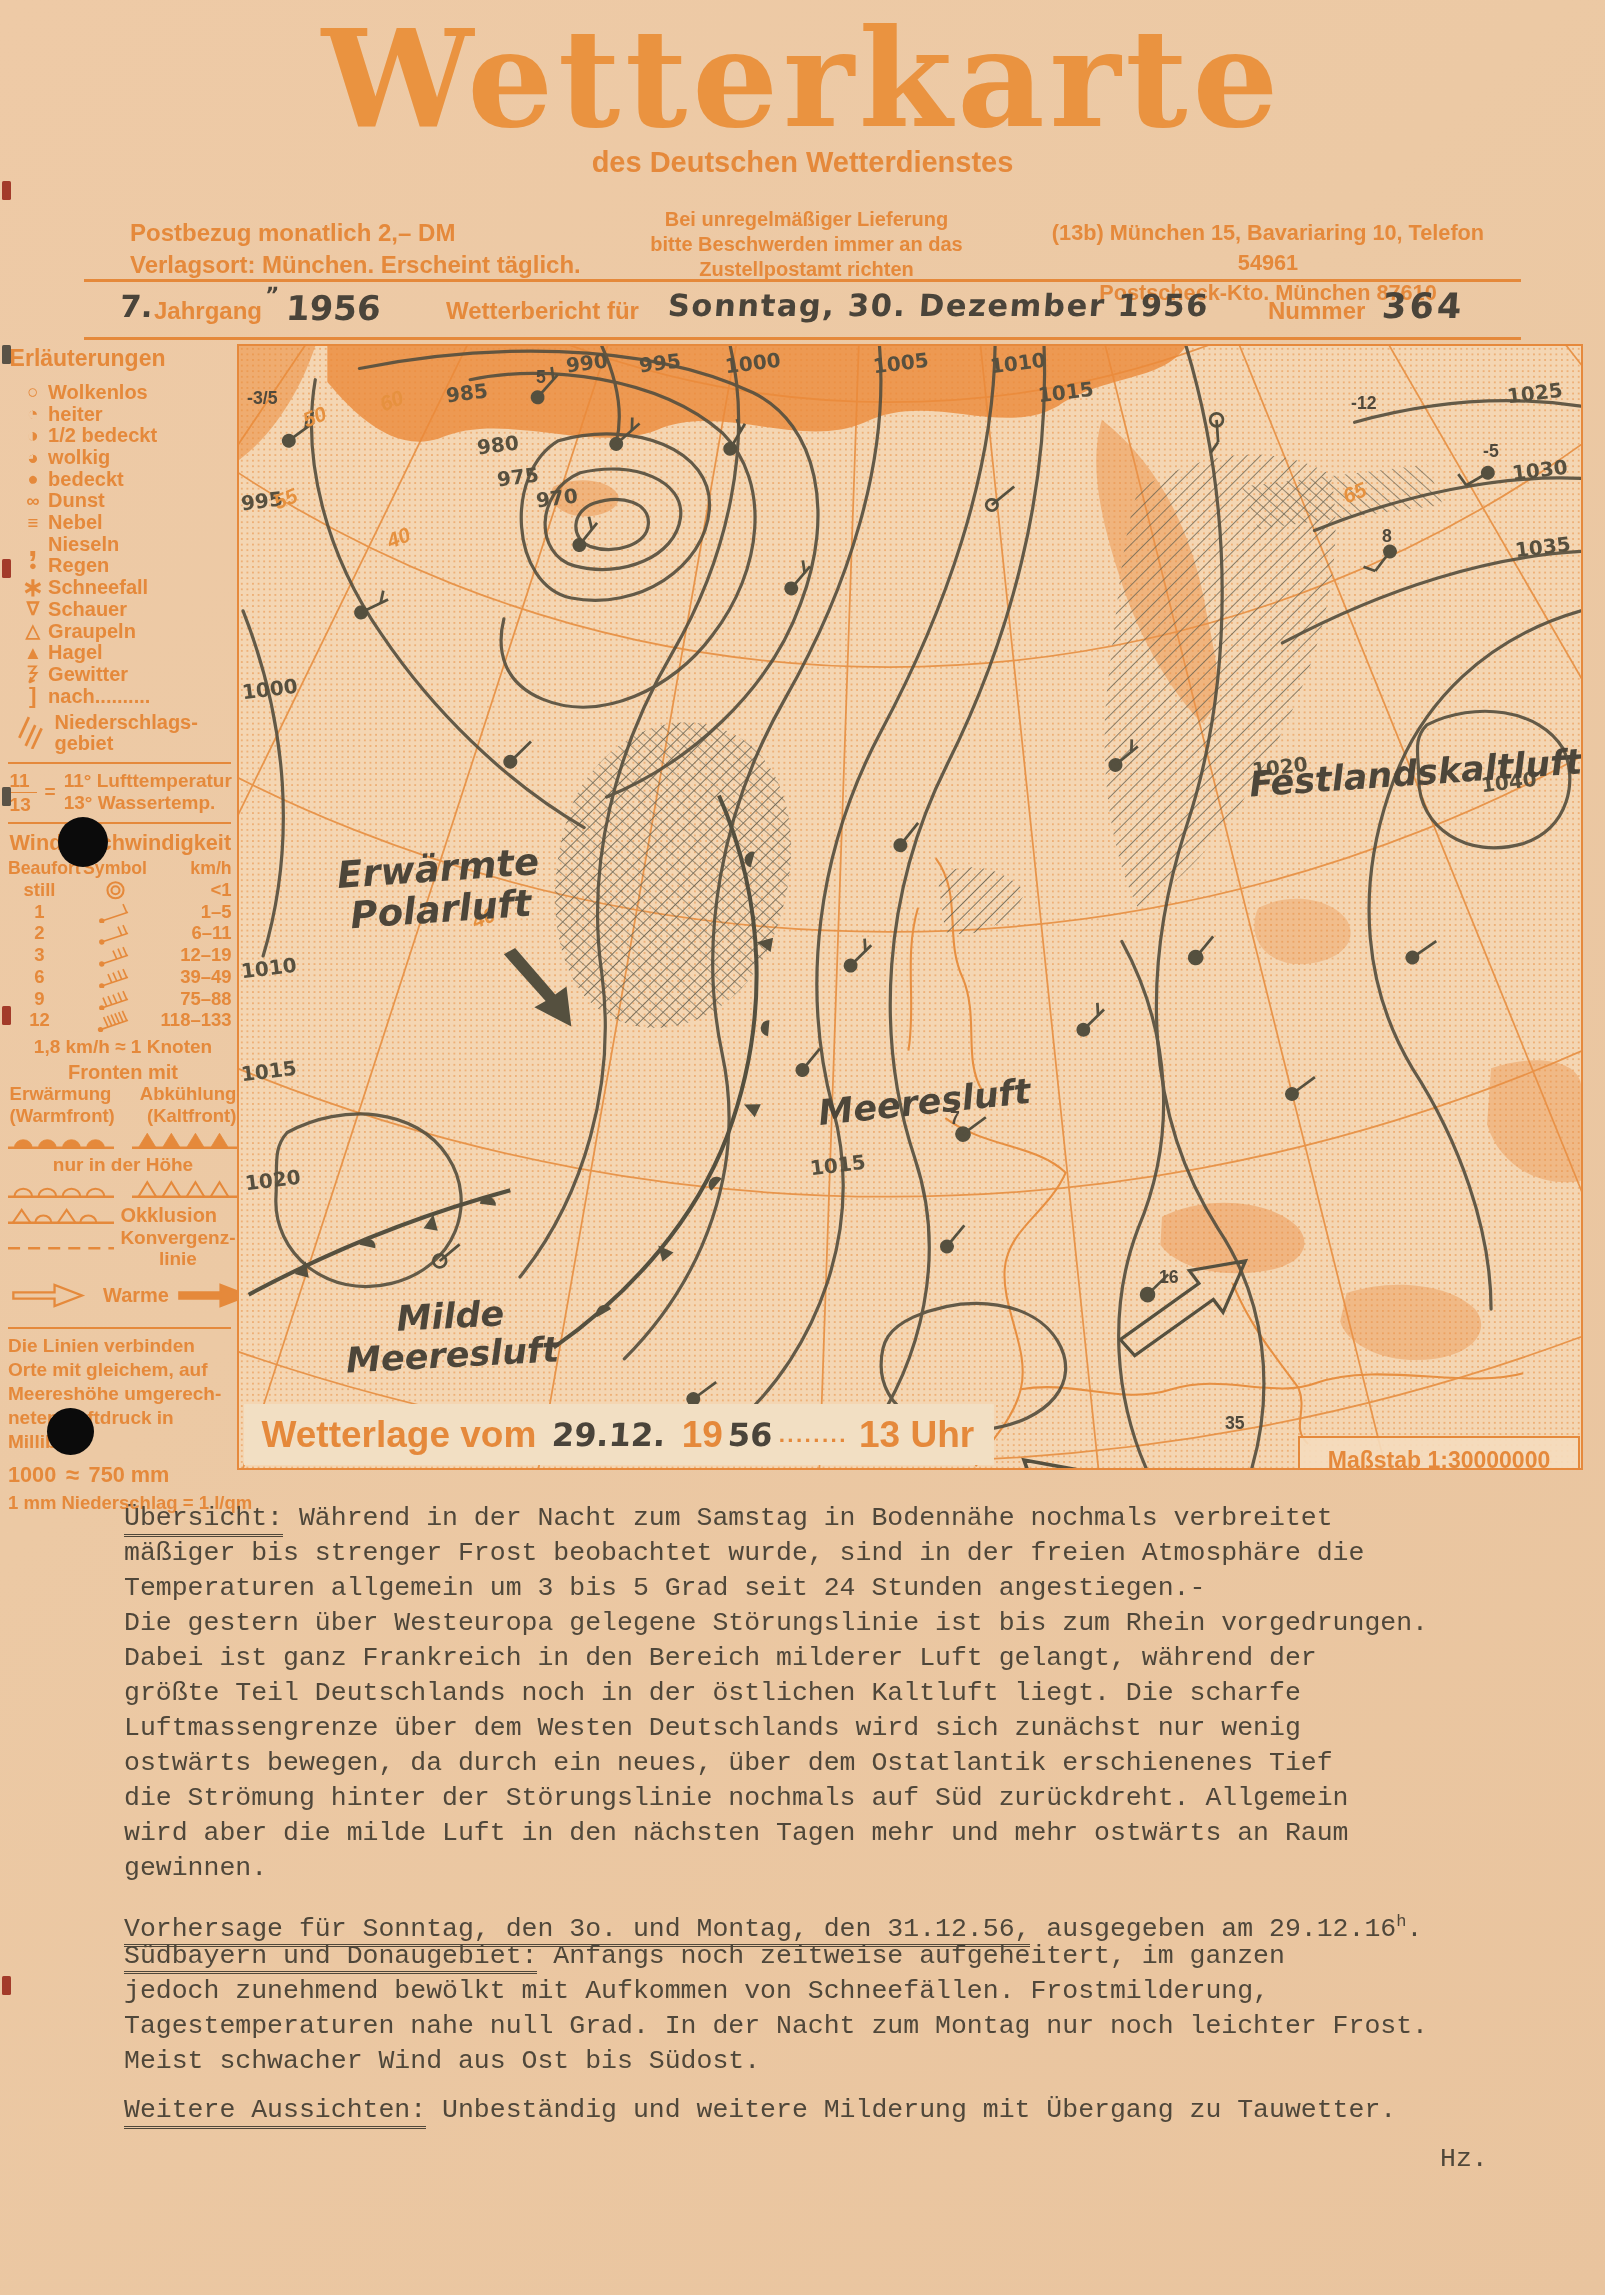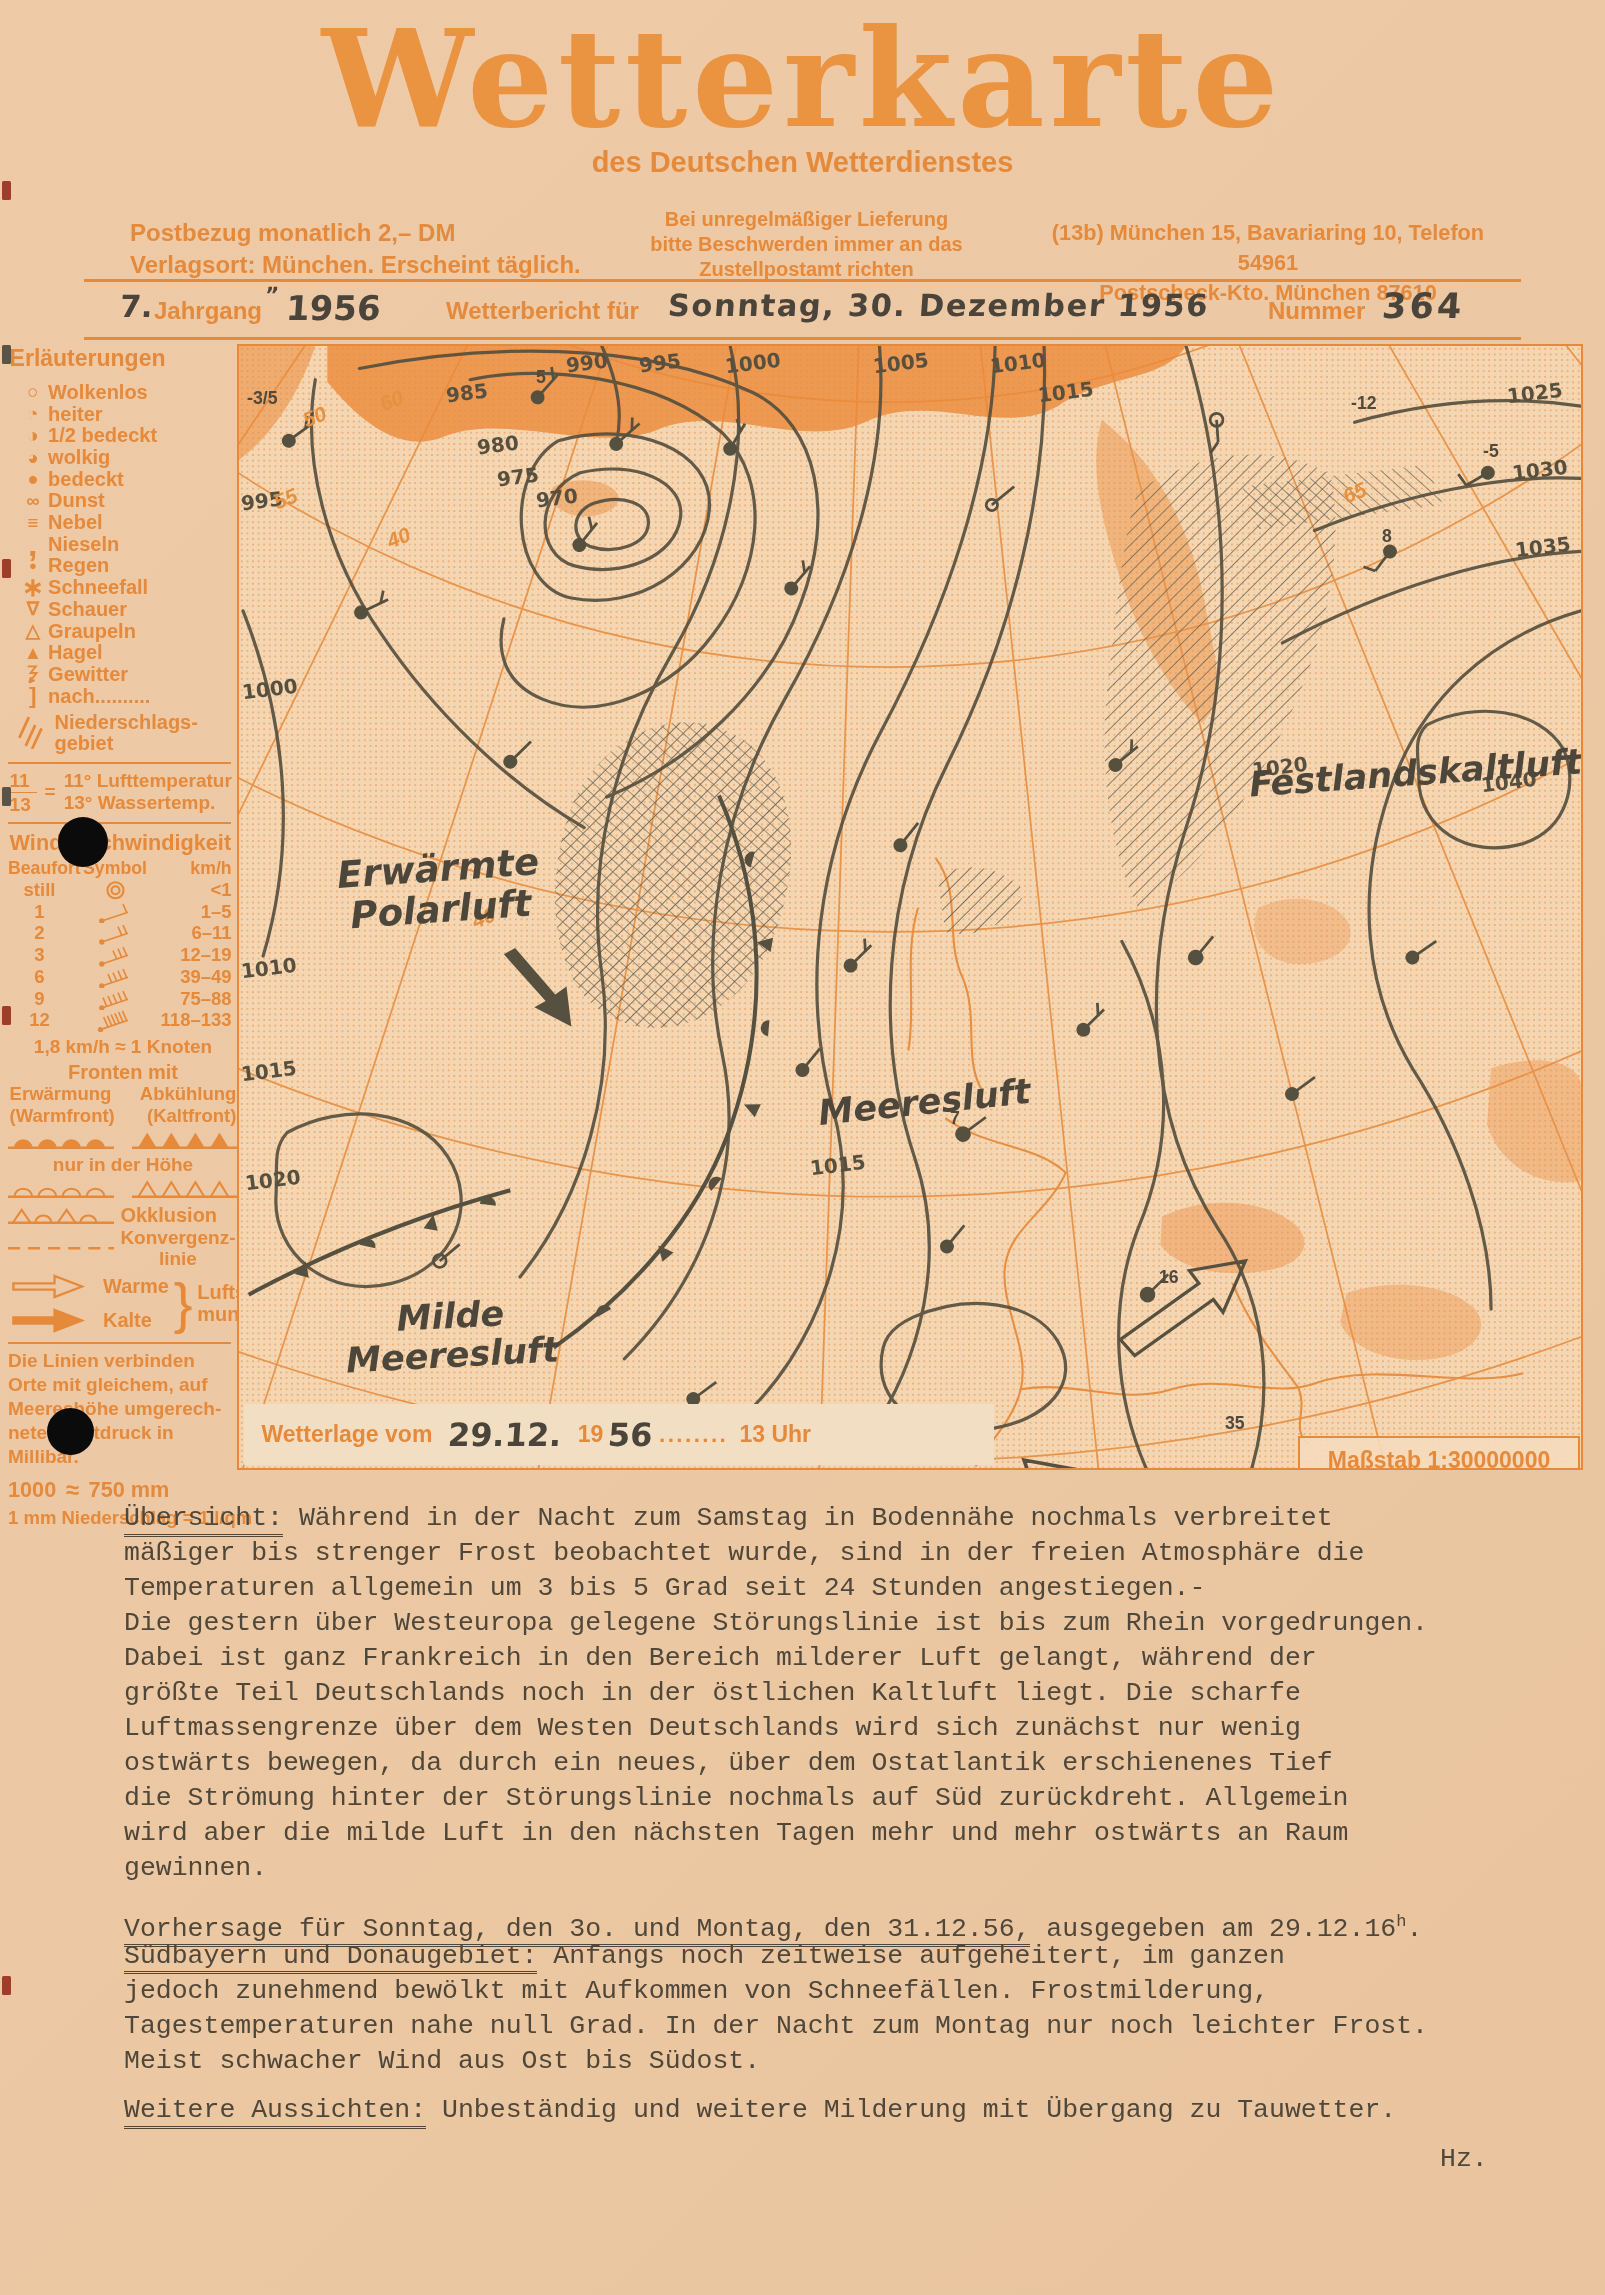--- a/index.html
+++ b/index.html
@@ -63,21 +63,21 @@
   .fsvg{width:106px;height:21px;}
   .fsvg line{stroke:var(--orange);stroke-width:3;}
   .fsvg .fl{fill:var(--orange);stroke:var(--orange);}
   .fsvg .ol2{fill:none;stroke:var(--orange);stroke-width:2.6;}
   .hnote{text-align:center;font-size:19px;margin:1.6px 0;}
   .occl{display:flex;align-items:center;gap:6.4px;margin-top:1.6px;}
   .occl .llab{font-size:20px}
   .conv{display:flex;align-items:center;gap:6.4px;}
   .conv .llab{font-size:19px;line-height:21px;text-align:center;}
   .flow{display:flex;align-items:center;gap:4.8px;margin-top:3.2px;}
-  .flow .arrs{display:flex;flex-direction:column;gap:4.8px;}
+  .flow .arrs{display:flex;gap:4.8px;}
   .flow .arow{display:flex;align-items:center;gap:8px;font-size:20px;}
   .asvg{width:87px;height:29px;}
   .asvg path{stroke:var(--orange);stroke-width:3;}
   .brace{font-size:56px;font-weight:400;line-height:48px;}
   .flbl{font-size:20px;line-height:22.5px;}
   .lnote{font-size:19px;line-height:24px;margin-top:1.6px;}
   .peq{display:flex;align-items:center;gap:9.6px;font-size:21.7px;margin-top:6.4px;}
   .peq .apx{font-size:24px}
   .pr2{font-size:18.5px;margin-top:3.2px;white-space:nowrap;}
 
@@ -90,21 +90,21 @@
   #map svg.base{position:absolute;left:0;top:0;}
   .iso{position:absolute;font-family:"DejaVu Sans",sans-serif;font-weight:700;font-size:20px;
        color:var(--contour);transform:rotate(-7deg);white-space:nowrap;}
   .lat{position:absolute;font-style:italic;font-weight:700;font-size:21px;color:#e6913f;
        transform:rotate(-22deg);}
   .stv{position:absolute;font-weight:700;font-size:17.7px;color:#50493c;white-space:nowrap;}
   .am{position:absolute;font-family:"DejaVu Sans",sans-serif;font-style:italic;font-weight:700;
       color:#4d463a;text-align:center;line-height:1.12;}
   .cap{position:absolute;left:4.8px;top:1058px;width:750px;height:61px;background:#f2dfc3;
        display:flex;align-items:center;gap:16px;padding:0 17.7px;box-sizing:border-box;}
-  .cap .ol{color:var(--orange);font-size:23px;font-weight:700;white-space:nowrap;}
+  .cap .ol{color:var(--orange);font-size:37px;font-weight:700;white-space:nowrap;}
   .cap .hd2{font-family:"DejaVu Sans",sans-serif;font-weight:700;font-size:32px;color:#4a443a;
             transform:skewX(-4deg);}
   .cap .dots{color:var(--orange);font-size:22.5px;letter-spacing:2.4px;font-weight:700;}
   .scalebox{position:absolute;left:1059px;top:1090px;width:278px;height:45px;border:2.4px solid var(--orange);
             display:flex;align-items:center;justify-content:center;background:rgba(245,220,188,.9);}
   .scalebox span{color:var(--orange);font-size:23px;font-weight:700;}
 
   
   #bodytext{position:absolute;left:124px;top:1501px;width:1453px;
             font-family:"Liberation Mono",monospace;font-size:26.5px;color:var(--ink);}

